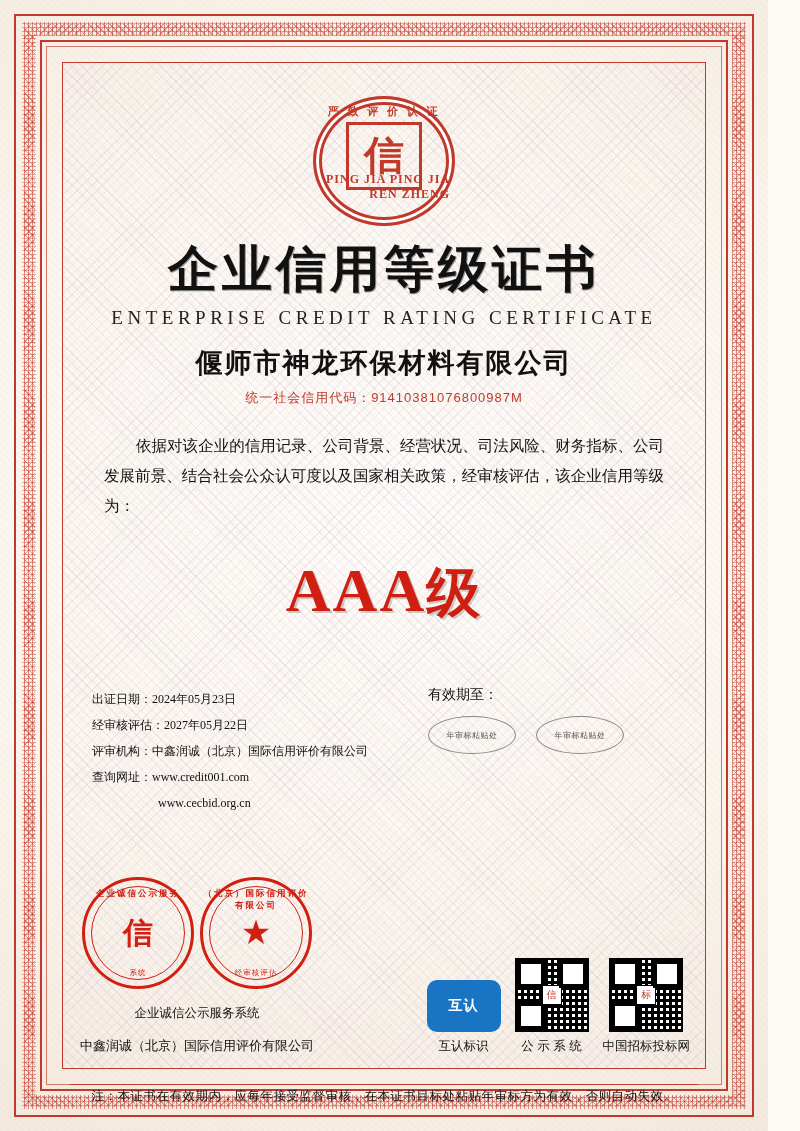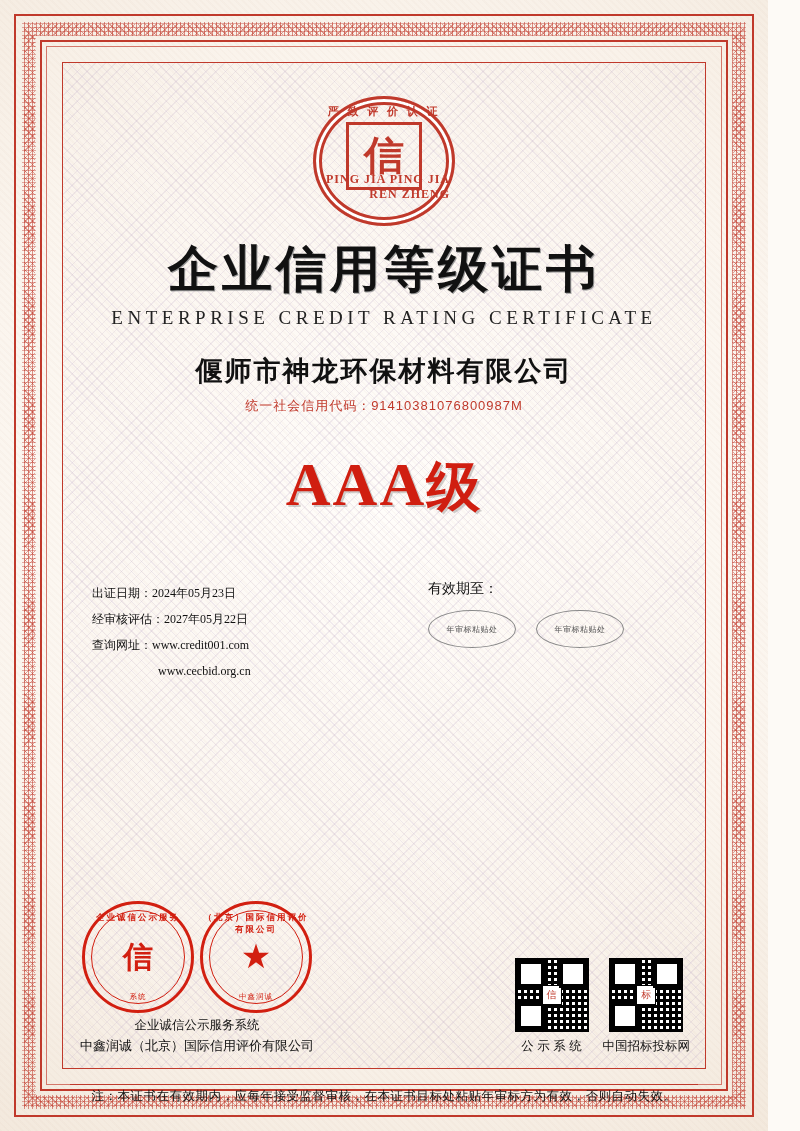--- a/index.html
+++ b/index.html
@@ -119,21 +119,21 @@
     font-family:"Liberation Serif", serif;
   }
   .cert-no{
     margin-top:14px;width:100%;text-align:right;
     padding-right:18px;box-sizing:border-box;
     color:#c0392b;font-size:14px;letter-spacing:1px;
     font-family:"Liberation Sans", sans-serif;
   }
   .cert-no .label{letter-spacing:1px;}
   .company{
-    margin-top:24px;
+    margin-top:16px;
     font-size:27px;font-weight:bold;color:#111;letter-spacing:2px;
     font-family:"Liberation Sans", sans-serif;
   }
   .usci{
     margin-top:8px;font-size:13px;color:#c0392b;letter-spacing:1px;
     font-family:"Liberation Sans", sans-serif;
   }
   .para{
     margin-top:24px;width:560px;
     font-size:15.5px;line-height:30px;color:#111;text-align:justify;
@@ -169,21 +169,21 @@
     font-family:"Liberation Sans", sans-serif;
     text-align:right;
   }
 
   
   .footer-row{
     margin-top:auto;width:100%;
     display:flex;align-items:flex-end;justify-content:space-between;
     padding:0 8px 6px 10px;box-sizing:border-box;
   }
-  .seal-group{display:flex;flex-direction:column;align-items:center;}
+  .seal-group{display:flex;flex-direction:column;align-items:center;gap:12px;}
   .seal-pair{display:flex;gap:6px;align-items:flex-end;}
   .seal{
     width:106px;height:106px;border-radius:50%;
     border:3px solid #d21f10;position:relative;
     display:flex;align-items:center;justify-content:center;
     color:#d21f10;
   }
   .seal .inner-ring{
     position:absolute;left:6px;top:6px;right:6px;bottom:6px;
     border:1px solid #d21f10;border-radius:50%;
@@ -278,32 +278,38 @@
 
     <div class="title-cn">企业信用等级证书</div>
     <div class="title-en">ENTERPRISE CREDIT RATING CERTIFICATE</div>
 
 
     <div class="company">偃师市神龙环保材料有限公司</div>
     <div class="usci">
       <span>统一社会信用代码：</span><span>91410381076800987M</span>
     </div>
 
+    <div class="para">
+      <span class="indent"></span><span>依据对该企业的信用记录、公司背景、经营状况、司法风险、财务指标、公司发展前景、结合社会公众认可度以及国家相关政策，经审核评估，该企业信用等级为：</span>
+    </div>
 
     <div class="grade">
       <span>AAA</span><span class="cn">级</span>
     </div>
 
     <div class="details">
       <div class="details-left">
         <div class="row">
           <span class="k">出证日期：</span><span class="v">2024年05月23日</span>
         </div>
         <div class="row">
           <span class="k">经审核评估：</span><span class="v">2027年05月22日</span>
+        </div>
+        <div class="row">
+          <span class="k">评审机构：</span><span class="k">中鑫润诚（北京）国际信用评价有限公司</span>
         </div>
         <div class="row">
           <span class="k">查询网址：</span><span class="url">www.credit001.com</span>
         </div>
         <div class="row indent-url">
           <span class="url">www.cecbid.org.cn</span>
         </div>
       </div>
 
       <div class="details-right">
@@ -322,28 +328,32 @@
           <div class="seal">
             <div class="inner-ring"></div>
             <div class="seal-text-top">企业诚信公示服务</div>
             <div class="center-mark">信</div>
             <div class="seal-text-bottom">系统</div>
           </div>
           <div class="seal">
             <div class="inner-ring"></div>
             <div class="seal-text-top">（北京）国际信用评价有限公司</div>
             <div class="star">★</div>
-            <div class="seal-text-bottom">中鑫润诚</div>
+            <div class="seal-text-bottom">经审核评估</div>
           </div>
         </div>
         <div class="seal-caption">企业诚信公示服务系统</div>
         <div class="seal-caption2">中鑫润诚（北京）国际信用评价有限公司</div>
       </div>
 
       <div class="right-group">
+        <div class="qr-col">
+          <div class="logo-badge">互认</div>
+          <div class="qr-label">互认标识</div>
+        </div>
 
         <div class="qr-col">
           <div class="qr">
             <div class="bl"></div>
             <div class="qr-mid-icon">信</div>
           </div>
           <div class="qr-label">公 示 系 统</div>
         </div>
 
         <div class="qr-col">

